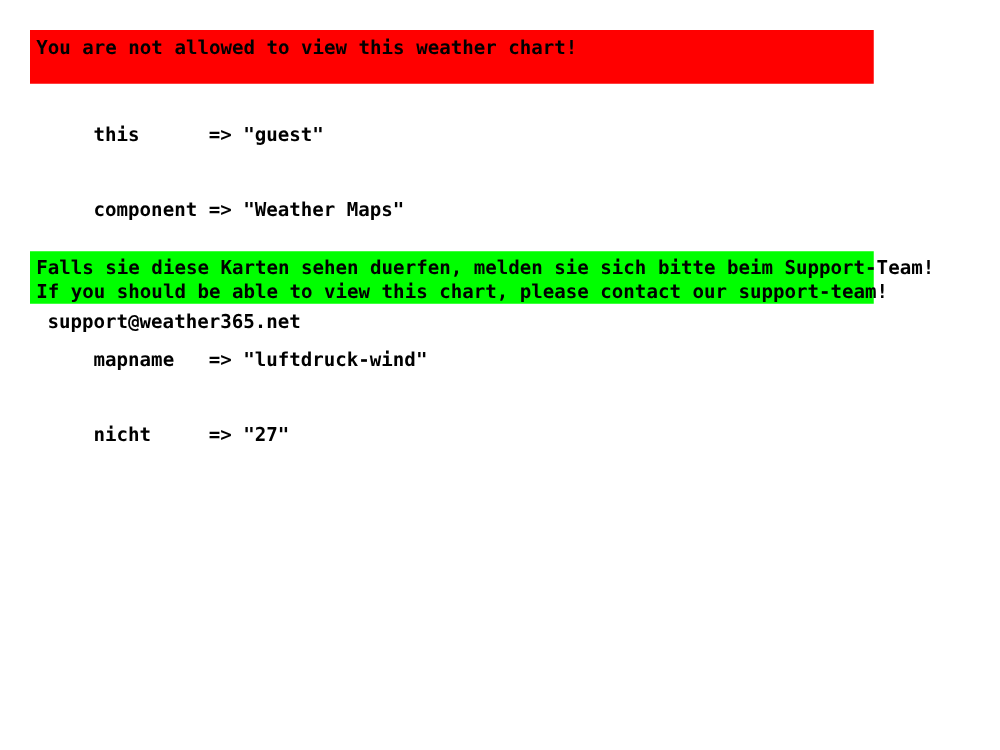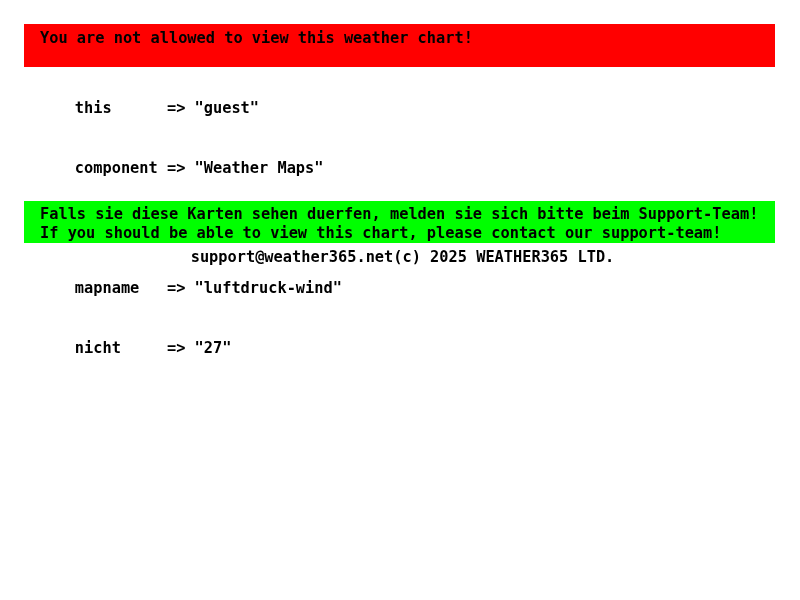--- a/index.html
+++ b/index.html
@@ -13,23 +13,23 @@
   body {
     position: relative;
     font-family: "DejaVu Sans Mono", "Liberation Mono", monospace;
     font-weight: bold;
     font-size: 15.3px;
     color: #000000;
   }
   .banner {
     position: absolute;
     left: 24px;
-    width: 751px;
+    width: 675px;
     box-sizing: border-box;
-    padding: 5px 0 0 16px;
+    padding: 5px 0 0 5px;
     line-height: 19px;
   }
   .banner-error {
     top: 24px;
     height: 43px;
     background: #ff0000;
   }
   .banner-support {
     top: 201px;
     height: 42px;
@@ -55,21 +55,21 @@
   .details .arrow {
     display: inline-block;
     width: 3ch;
   }
   .footer {
     position: absolute;
     left: 38px;
     right: 33px;
     top: 249px;
     display: flex;
-    justify-content: center;
+    justify-content: space-between;
     line-height: 16px;
     white-space: pre;
   }
 </style>
 </head>
 <body>
 
 <div class="banner banner-error" style="background-color: rgb(255, 0, 0);">
   <div class="line">You are not allowed to view this weather chart!</div>
 </div>
@@ -92,14 +92,13 @@
   </div>
 </div>
 
 <div class="banner banner-support" style="background-color: rgb(0, 255, 0);">
   <div class="line">Falls sie diese Karten sehen duerfen, melden sie sich bitte beim Support-Team!</div>
   <div class="line">If you should be able to view this chart, please contact our support-team!</div>
 </div>
 
 <div class="footer">
   <span>support@weather365.net</span>
-  <span>(c) 2025 WEATHER365 LTD.</span>
 </div>
 
 </body></html>

